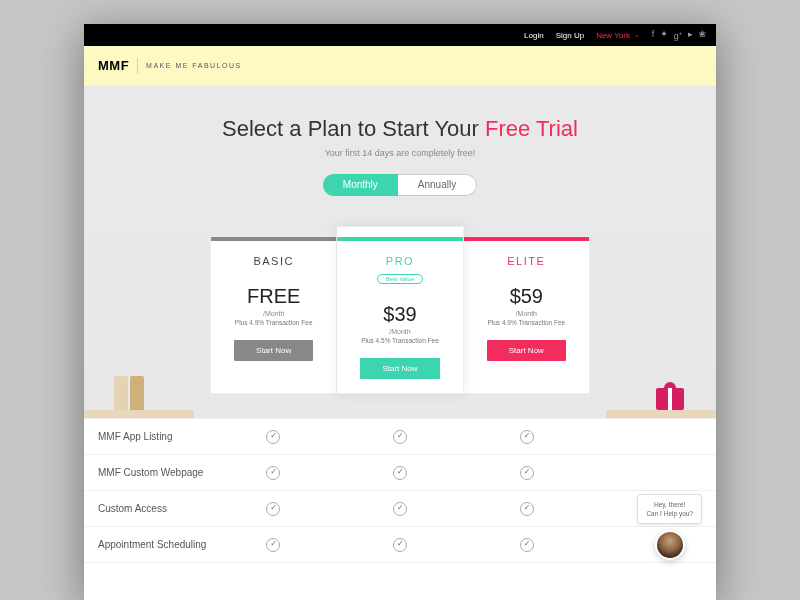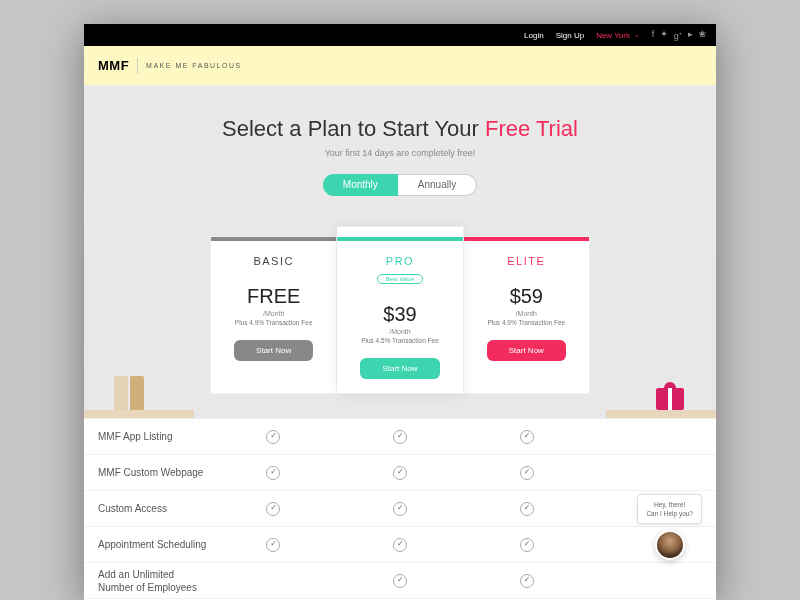--- a/index.html
+++ b/index.html
@@ -33,21 +33,21 @@
 .plan.basic .bar{background:#888;}
 .plan.pro .bar{background:#3dd5b0;}
 .plan.elite .bar{background:#f32c5e;}
 .plan-name{font-size:11px;letter-spacing:1.5px;margin-top:14px;color:#444;}
 .plan.pro .plan-name{color:#3dd5b0;}
 .plan.elite .plan-name{color:#f32c5e;}
 .badge{display:inline-block;font-size:6px;color:#3dd5b0;border:1px solid #3dd5b0;border-radius:8px;padding:1px 8px;margin-top:4px;}
 .price{font-size:20px;font-weight:300;margin-top:18px;color:#222;}
 .per{font-size:7px;color:#888;margin-top:2px;}
 .fee{font-size:6.5px;color:#777;margin-top:2px;}
-.cta{display:inline-block;margin-top:14px;font-size:8px;color:#fff;padding:6px 22px;border-radius:6px;cursor:pointer;}
+.cta{display:inline-block;margin-top:14px;font-size:8px;color:#fff;padding:6px 22px;border-radius:1px;cursor:pointer;}
 .plan.basic .cta{background:#888;}
 .plan.pro .cta{background:#3dd5b0;}
 .plan.elite .cta{background:#f32c5e;}
 .desk-left,.desk-right{position:absolute;bottom:0;height:80px;}
 .desk-left{left:0;width:110px;}
 .desk-right{right:0;width:110px;}
 .shelf{position:absolute;bottom:0;height:8px;width:100%;background:#e8d7bd;}
 .folder{position:absolute;bottom:8px;width:14px;height:34px;background:#d0b07a;border-radius:2px 2px 0 0;}
 .f1{left:30px;background:#e3d3b2;}
 .f2{left:46px;}
@@ -200,33 +200,20 @@
         <div class="feat-cell">
             <span class="check"></span>
           </div>
         <div class="feat-cell">
             <span class="check"></span>
           </div>
       </div>
       <div class="feat-spacer"></div>
     </div>
     <div class="feat-row">
-      <div class="feat-label">Add an Unlimited Number of Employees</div>
-      <div class="feat-cells">
-        <div class="feat-cell"></div>
-        <div class="feat-cell">
-            <span class="check"></span>
-          </div>
-        <div class="feat-cell">
-            <span class="check"></span>
-          </div>
-      </div>
-      <div class="feat-spacer"></div>
-    </div>
-    <div class="feat-row">
 
       <div class="feat-spacer"></div>
     </div>
   </div>
 
   <div class="chat">
     <div class="bubble">
       <span>Hey, there!</span><br>
       <span>Can I Help you?</span>
     </div>

